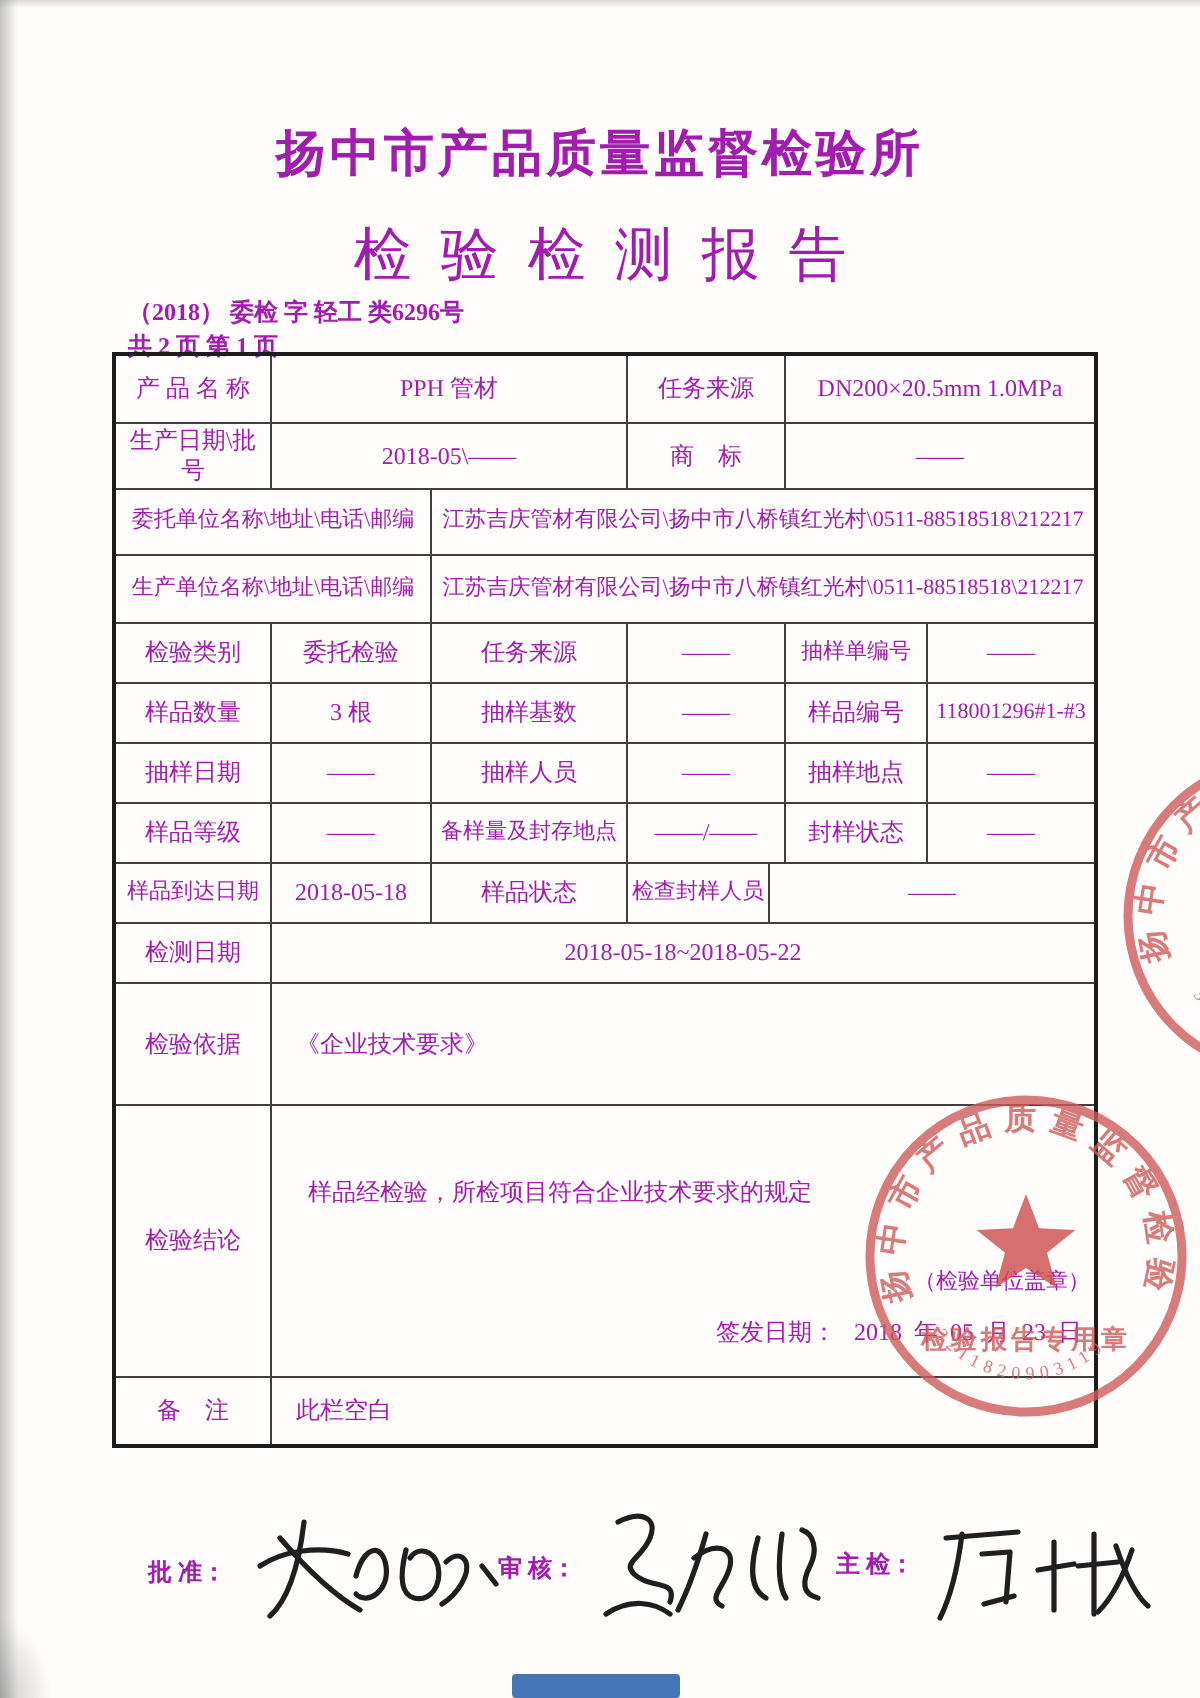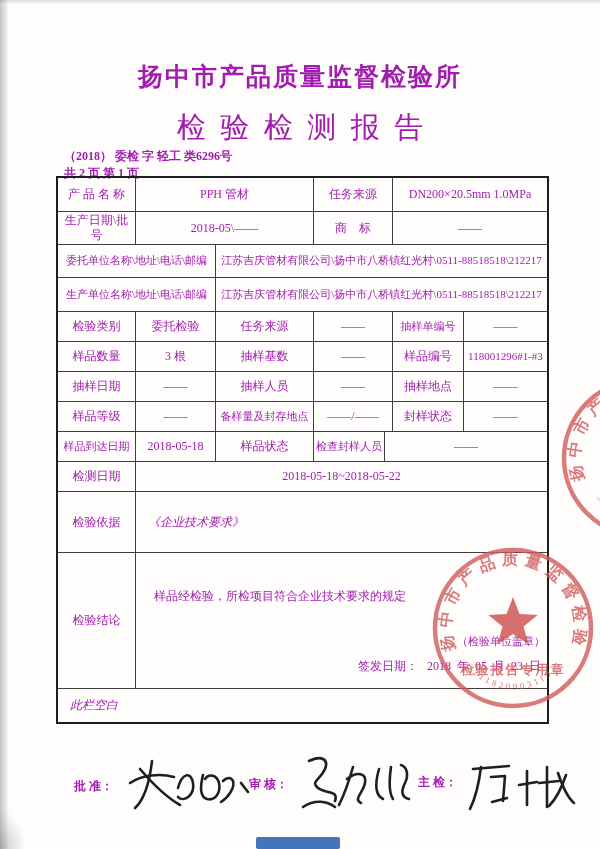--- a/index.html
+++ b/index.html
@@ -25,21 +25,21 @@
   .row:last-child { border-bottom:none; }
   .cell { border-right:1px solid #3f3f3f; display:flex; align-items:center; justify-content:center;
           text-align:center; font-size:12px; box-sizing:border-box; flex:0 0 auto;
           white-space:pre-wrap; line-height:1.25; padding:1px 2px; overflow:hidden; }
   .cell.last { border-right:none; flex:1 1 auto; }
   .small { font-size:11px; }
   .wA { width:78px; } .wB { width:80px; } .wC { width:98px; } .wD { width:79px; }
   .wE { width:71px; } .w158 { width:158px; } .w178 { width:178px; }
   .h33 { min-height:33px; } .h31 { min-height:31px; } .h32 { min-height:32px; }
   .h29 { min-height:29px; } .h60 { min-height:60px; } .h135 { min-height:135px; }
-  .left-al { justify-content:flex-start; text-align:center; padding-left:12px;font-style:italic; }
+  .left-al { justify-content:flex-start; text-align:center; padding-left:12px; }
 
   .concl-cell { position:relative; display:block; }
   .concl-text { position:absolute; top:36px; left:18px; font-size:12px; text-align:left; }
   .seal-hint { position:absolute; top:82px; right:2px; font-size:11px; }
   .issue-line { position:absolute; top:106px; right:6px; font-size:12px; white-space:pre; }
 
   .sig-row { position:absolute; left:0; top:0; width:100%; height:100%;margin-top:25px; }
   .sig-label { position:absolute; font-size:12px; font-weight:bold; }
   .sig-svg { position:absolute; }
   .sig-svg path { fill:none; stroke:#1f1f1f; stroke-width:2.6; stroke-linecap:round; stroke-linejoin:round; }
@@ -147,20 +147,21 @@
     <div class="row">
       <div class="cell wA h135">检验结论</div>
       <div class="cell last h135 concl-cell">
         <div class="concl-text">样品经检验，所检项目符合企业技术要求的规定</div>
         <div class="seal-hint">（检验单位盖章）</div>
         <div class="issue-line">签发日期：   2018  年  05  月  23  日</div>
       </div>
     </div>
 
     <div class="row">
+      <div class="cell wA h33">备    注</div>
       <div class="cell last h33 left-al">此栏空白</div>
     </div>
   </div>
 
   <div class="sig-row">
     <span class="sig-label" style="left:74px; top:753px;">批  准：</span>
     <svg class="sig-svg" style="left:122px; top:728px;" width="132" height="62" viewBox="0 0 132 62" aria-label="戴老虬">
       <path d="M8 30 C 20 22, 38 20, 52 24"></path>
       <path d="M30 8 C 28 25, 24 45, 13 55"></path>
       <path d="M18 16 C 30 30, 44 44, 58 52"></path>

